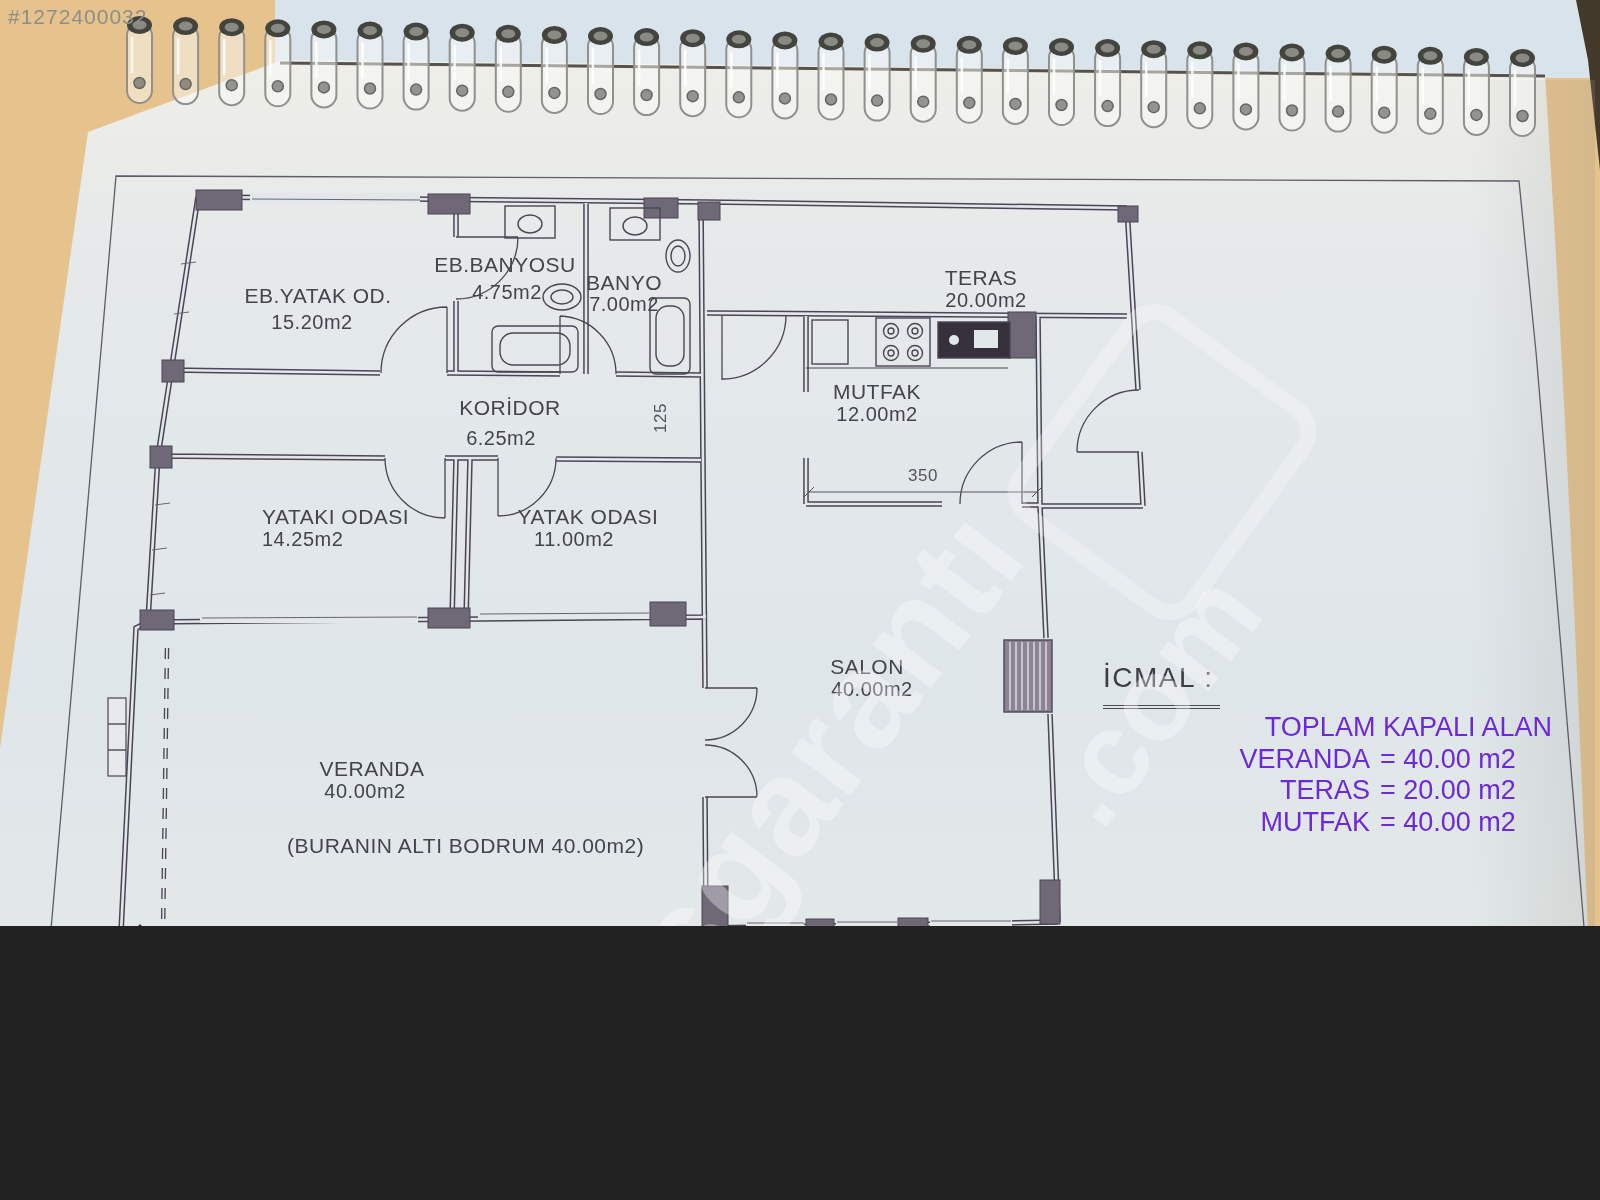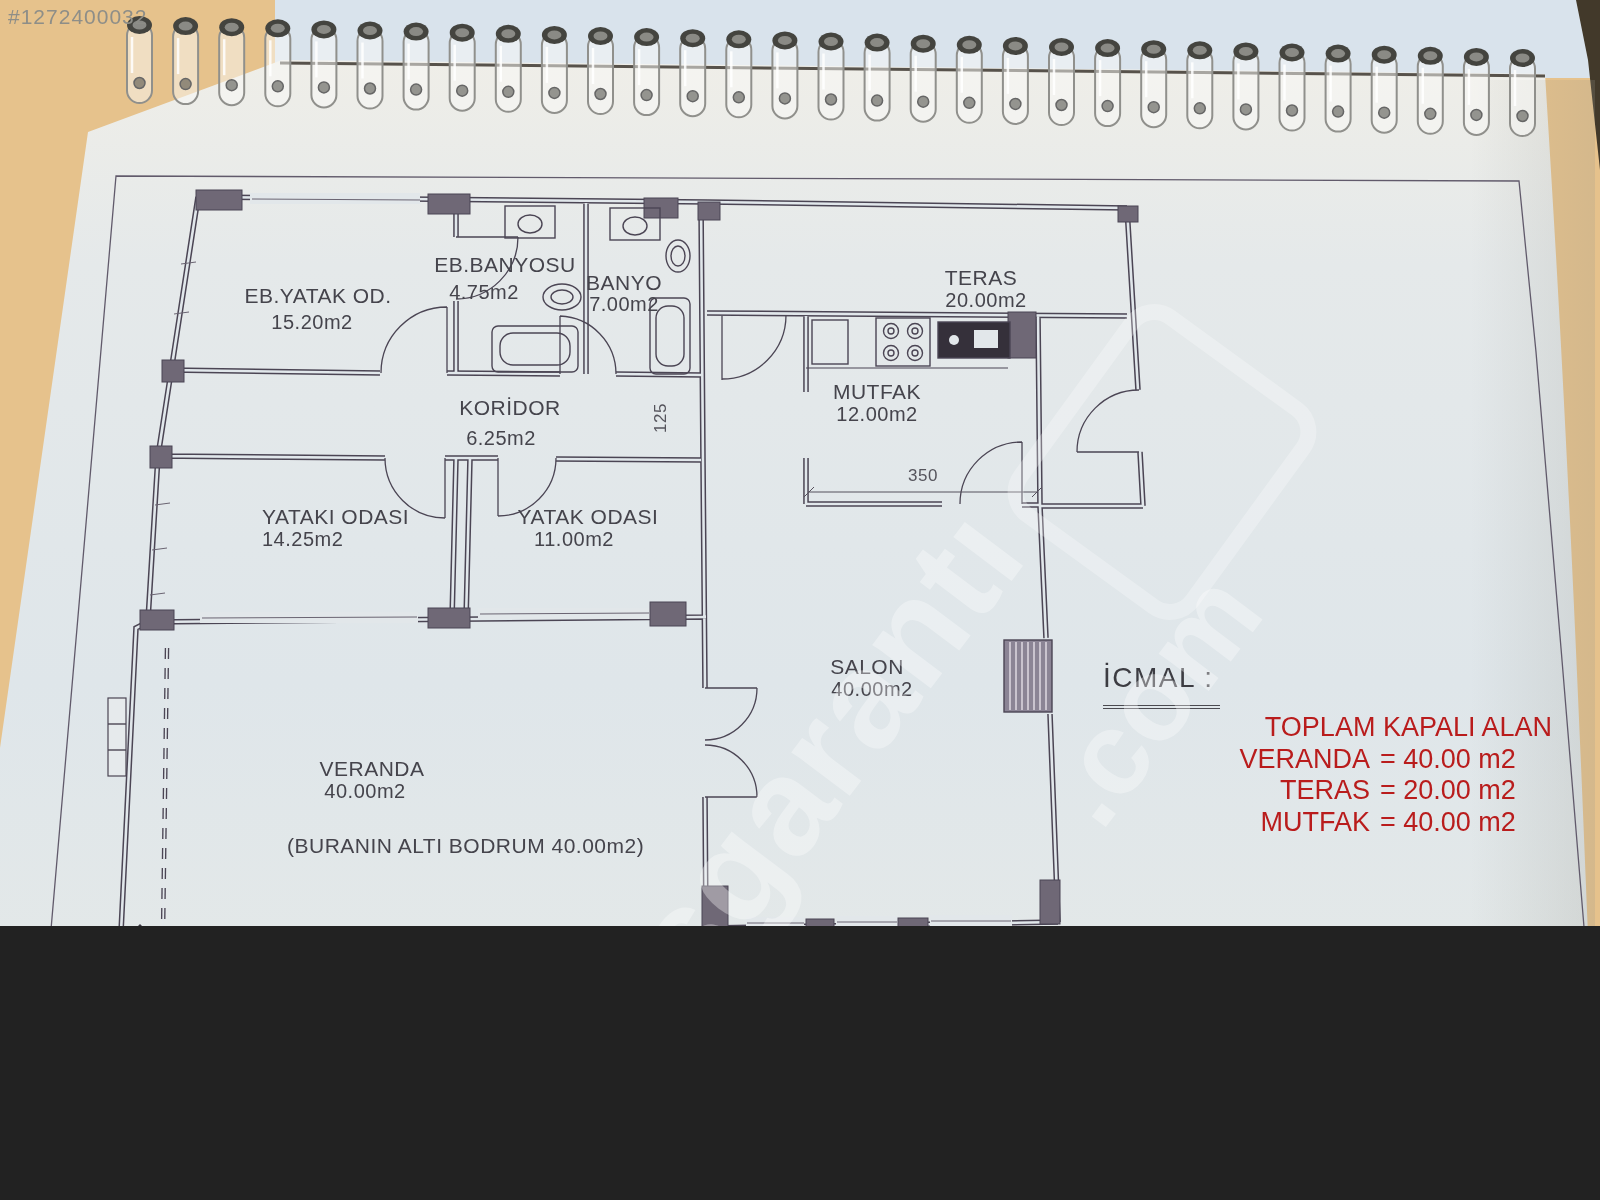--- a/index.html
+++ b/index.html
@@ -10,21 +10,21 @@
   .room-name{font-size:21px;}
   .room-area{font-size:20px;}
   .ctr{transform:translateX(-50%);}
   .note{font-size:21px;color:#45444c;}
   .dim{font-size:17px;color:#55545c;}
   .dim.vert{transform:rotate(-90deg);transform-origin:center;}
   .photo-id{position:absolute;left:8px;top:5px;font-size:21px;color:#8e8e88;letter-spacing:1px;}
   
   .icmal-title{position:absolute;left:1103px;top:662px;font-size:28px;color:#3c3c42;
                letter-spacing:1.5px;border-bottom:4px double #4a4a50;padding:0 6px 11px 0;}
-  .icmal-lines{position:absolute;top:712px;right:48px;width:450px;font-size:27px;color:#b91c1c;}
+  .icmal-lines{position:absolute;top:712px;right:48px;width:450px;font-size:27px;color:#6d28d9;}
   .icmal-line{display:flex;justify-content:flex-end;line-height:31.5px;}
   .icmal-line .val{width:172px;margin-left:10px;}
   
   .wm{position:absolute;color:rgba(255,255,255,0.34);font-weight:800;pointer-events:none;}
   .wm-word{left:448px;top:1118px;font-size:138px;transform:rotate(-53deg);transform-origin:0 0;letter-spacing:2px;}
   .wm-com{left:1014px;top:768px;font-size:118px;transform:rotate(-53deg);transform-origin:0 0;}
   .wm-shield{left:1048px;top:332px;width:196px;height:228px;border:16px solid rgba(255,255,255,0.28);
              border-radius:36px;transform:rotate(36deg);}
   
   .turyap{position:absolute;left:15px;top:1008px;width:162px;height:178px;
@@ -428,21 +428,21 @@
       <polygon points="0,1178 500,1162 1100,1142 1600,1120 1600,1133 1100,1153 500,1172 0,1190" fill="#7d7568" opacity="0.55"></polygon>
       <polygon points="0,1190 500,1172 1100,1151 1600,1128 1600,1200 0,1200" fill="#171410"></polygon>
     </g>
   </svg>
 
   <div class="photo-id">#1272400032</div>
 
   <div class="lbl room-name ctr" style="left:318px;top:284px;">EB.YATAK OD.</div>
   <div class="lbl room-area ctr" style="left:312px;top:311px;">15.20m2</div>
   <div class="lbl room-name ctr" style="left:505px;top:253px;">EB.BANYOSU</div>
-  <div class="lbl room-area ctr" style="left:484px;top:281px;">4.75m2</div>
+  <div class="lbl room-area ctr" style="left:507px;top:281px;">4.75m2</div>
   <div class="lbl room-name ctr" style="left:624px;top:271px;">BANYO</div>
   <div class="lbl room-area ctr" style="left:624px;top:293px;">7.00m2</div>
   <div class="lbl room-name ctr" style="left:981px;top:266px;">TERAS</div>
   <div class="lbl room-area ctr" style="left:986px;top:289px;">20.00m2</div>
   <div class="lbl room-name ctr" style="left:510px;top:396px;">KORİDOR</div>
   <div class="lbl room-area ctr" style="left:501px;top:419px;margin-top:8px;">6.25m2</div>
   <div class="lbl room-name ctr" style="left:877px;top:380px;">MUTFAK</div>
   <div class="lbl room-area ctr" style="left:877px;top:403px;">12.00m2</div>
   <div class="lbl room-name" style="left:262px;top:505px;">YATAKI ODASI</div>
   <div class="lbl room-area" style="left:262px;top:528px;">14.25m2</div>

